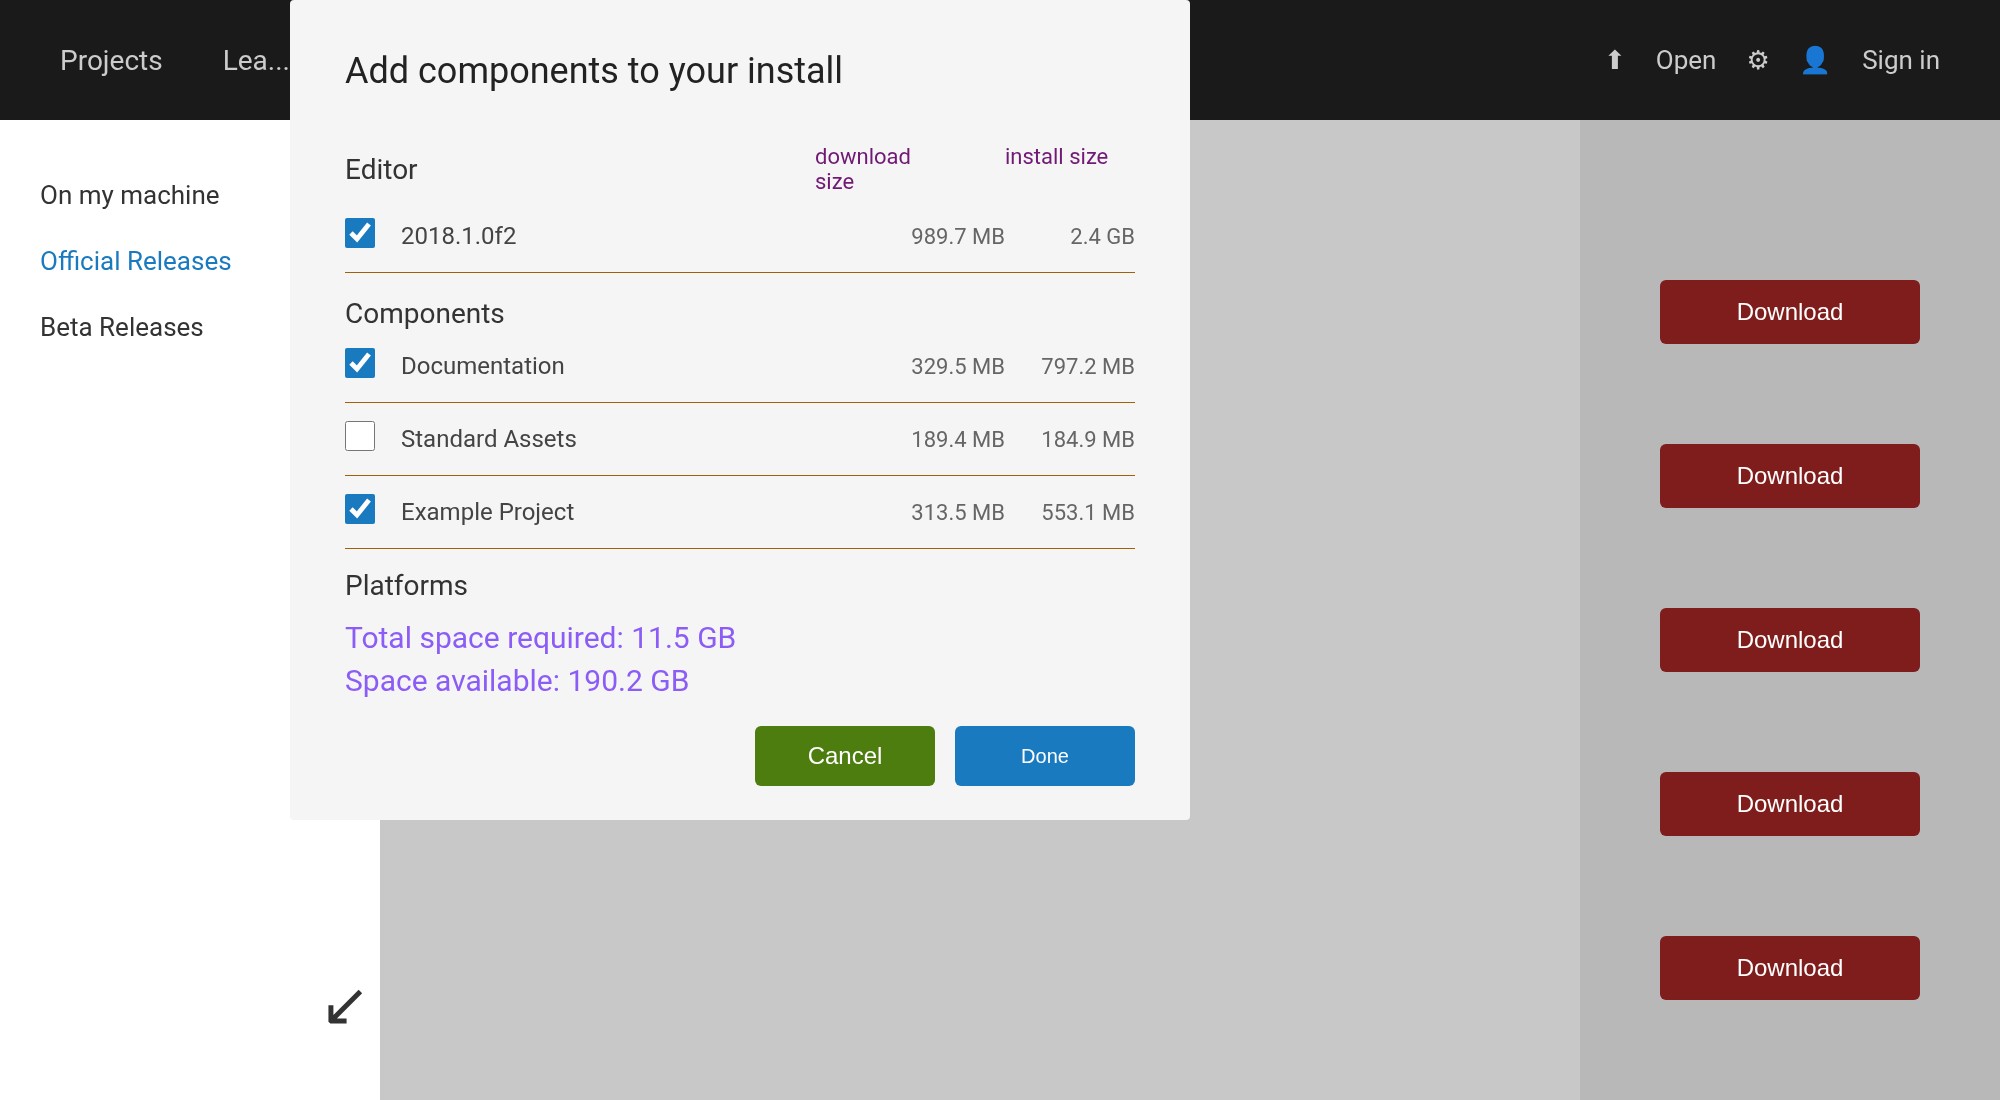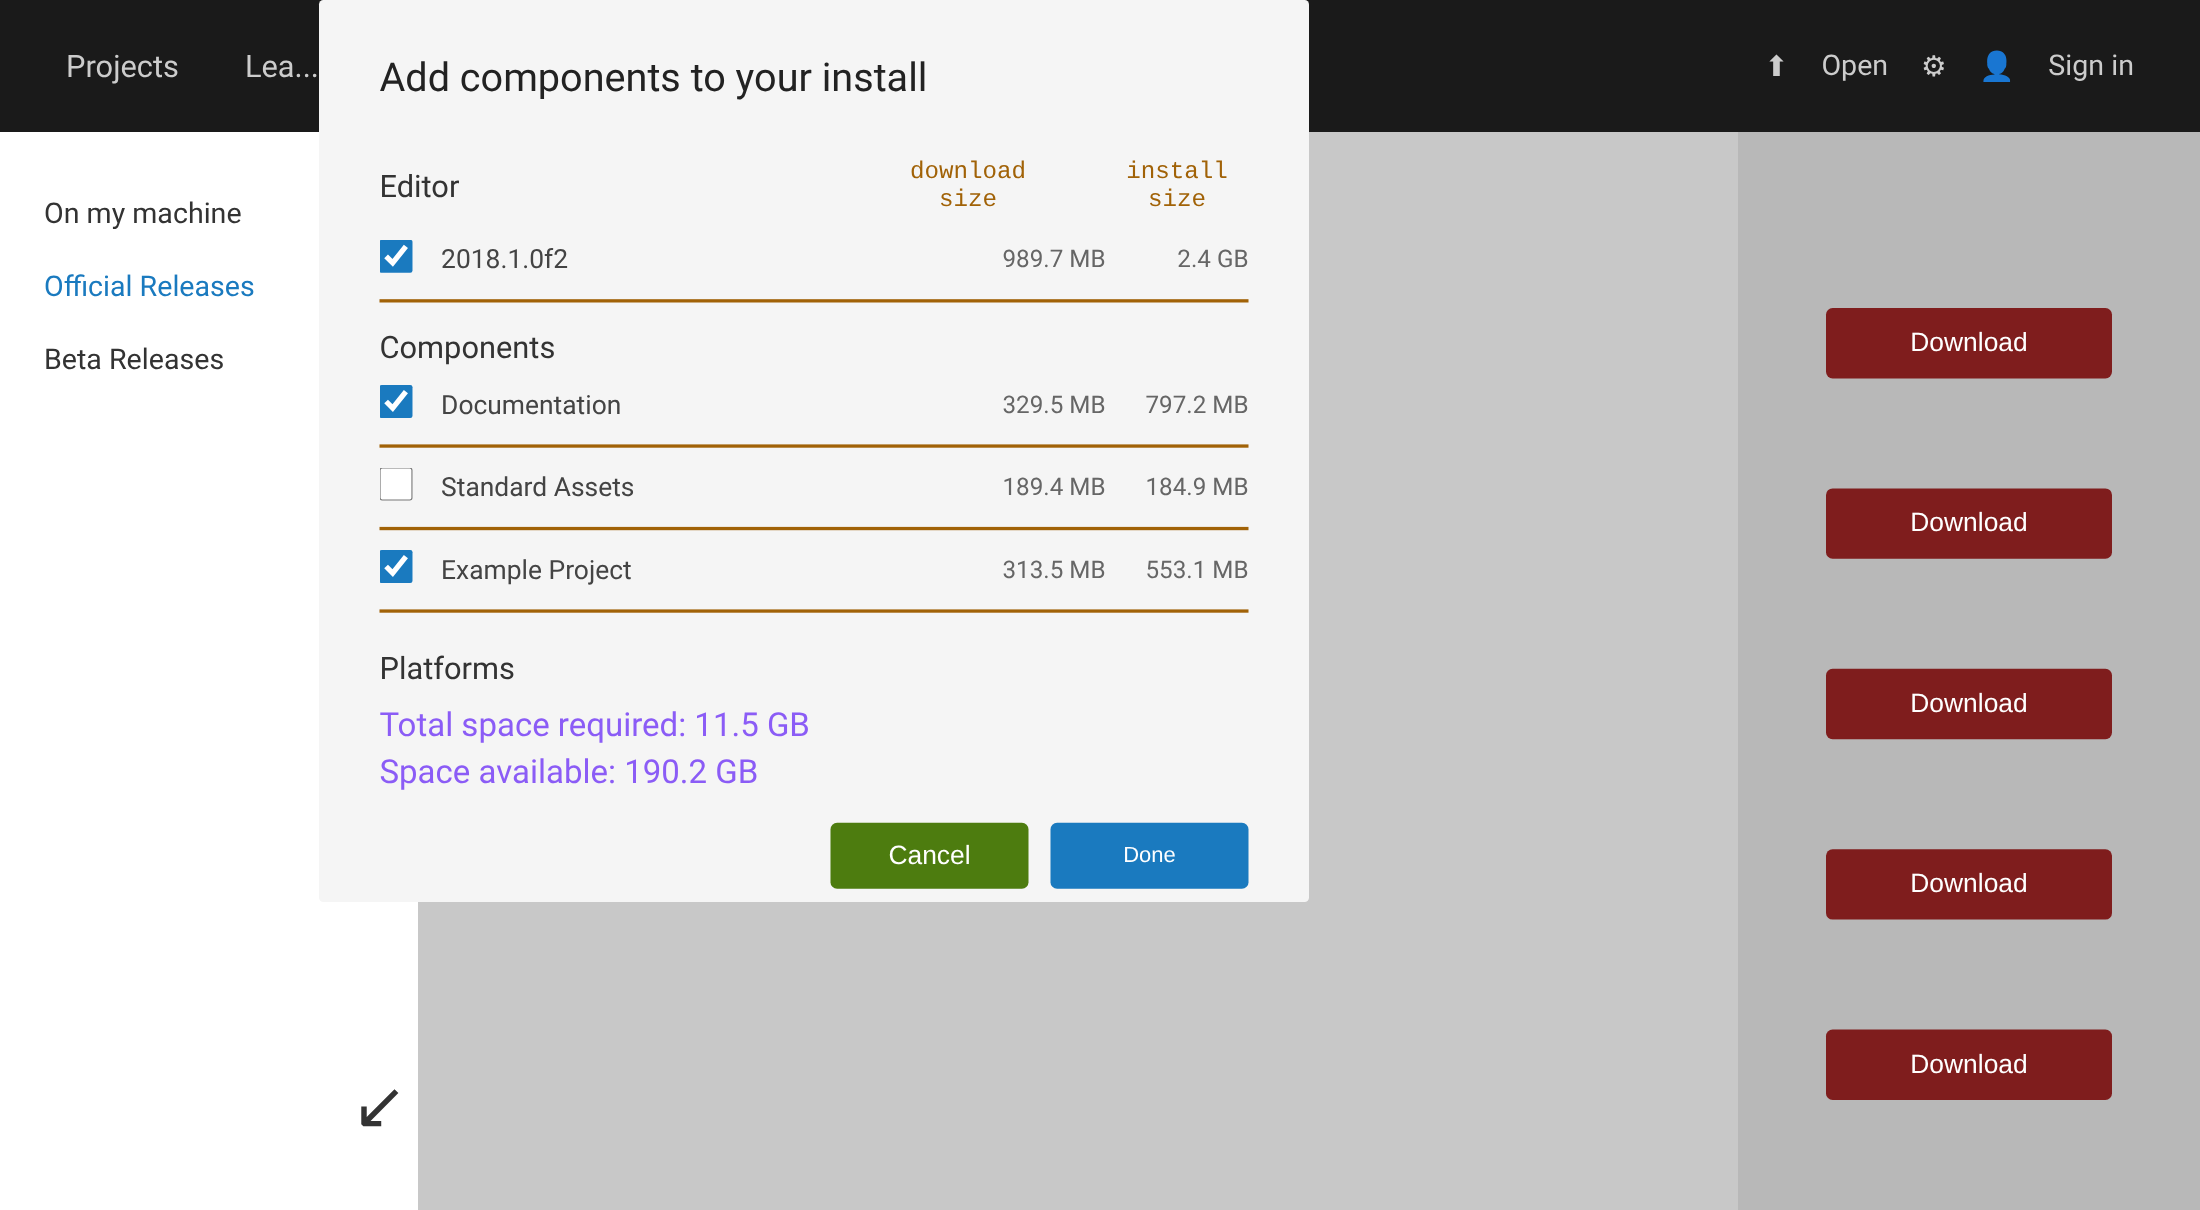--- a/index.html
+++ b/index.html
@@ -126,31 +126,30 @@
       font-size: 28px;
       color: #333;
       font-weight: 400;
     }
     .col-headers {
       display: flex;
       gap: 60px;
     }
     .col-header {
       font-size: 22px;
-      color: #a16207;
+      color: #701a75;
       width: 130px;
-      text-align: center;
-      font-family: Liberation Mono, monospace;
+      text-align: left;
     }
 
     .item-row {
       display: flex;
       align-items: center;
       padding: 18px 0;
-      border-bottom: 3px solid #a16207;
+      border-bottom: 1px solid #a16207;
     }
     .item-row:first-child {
       border-top: none;
     }
     .checkbox-wrapper {
       width: 36px;
       height: 36px;
       margin-right: 20px;
       position: relative;
       flex-shrink: 0;
@@ -185,21 +184,21 @@
     .components-section {
       margin-bottom: 10px;
     }
     .components-title {
       font-size: 28px;
       color: #333;
       margin: 14px 0 0 0;
       font-weight: 400;
     }
     .platforms-section {
-      margin-top: 24px;
+      margin-top: 10px;
     }
     .platforms-title {
       font-size: 28px;
       color: #333;
       margin-bottom: 18px;
       font-weight: 400;
     }
 
     .space-info {
       font-size: 30px;

